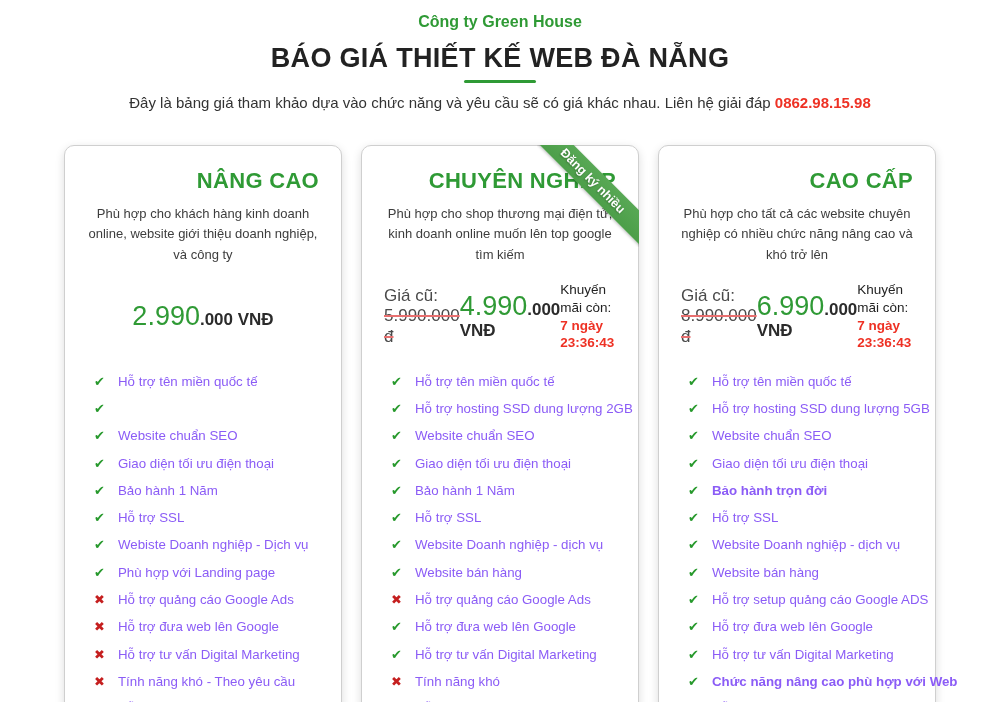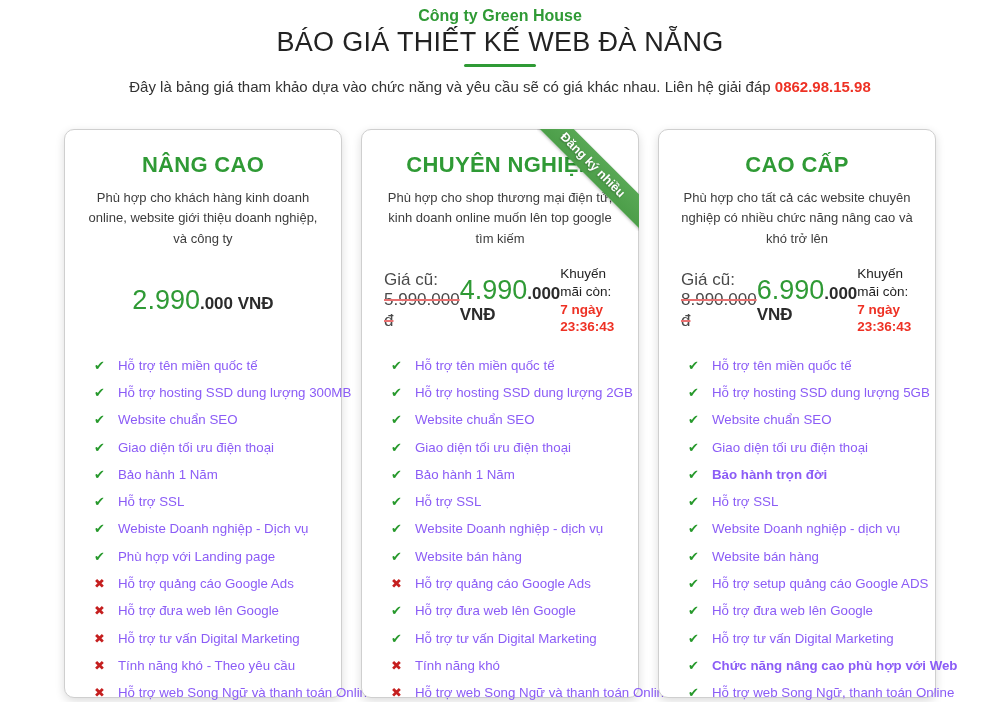--- a/index.html
+++ b/index.html
@@ -10,35 +10,35 @@
     --strike_red:#e87070;
     --ribbon_green:#4c9e49;
   }
   *{box-sizing:border-box;}
   html,body{margin:0;padding:0;}
   body{
     width:1000px;height:702px;background:#ffffff;overflow:hidden;
     font-family:"Liberation Sans","DejaVu Sans",sans-serif;color:#333;
   }
   
-  .page-header{text-align:center;padding-top:6px;}
+  .page-header{text-align:center;padding-top:12px;}
   .company{color:var(--green);font-size:16px;font-weight:700;line-height:1.2;}
-  .page-title{margin:2px 0 0;font-size:27px;font-weight:400;color:#222;letter-spacing:.3px;line-height:1.15;}
+  .page-title{margin:12px 0 0;font-size:27px;font-weight:700;color:#222;letter-spacing:.3px;line-height:1.15;}
   .title-underline{width:72px;height:3px;background:var(--green);margin:6px auto 0;border-radius:2px;}
   .subtitle{margin:11px 0 0;font-size:15px;font-weight:500;color:#333;}
   .phone{color:var(--red);font-weight:700;text-decoration:none;cursor:pointer;}
   
   .cards{display:flex;justify-content:center;gap:19px;margin-top:34px;}
   .card{
     position:relative;width:278px;height:569px;background:#fff;
     border:1px solid #cfcfcf;border-radius:10px;
     box-shadow:0 3px 10px rgba(0,0,0,.14);
     padding:22px 22px 14px;
   }
-  .plan-name{margin:0 0 10px;text-align:center;color:var(--green);font-size:22px;font-weight:800;letter-spacing:.3px;line-height:1.15;}
+  .plan-name{margin:0 0 10px;text-align:right;color:var(--green);font-size:22px;font-weight:800;letter-spacing:.3px;line-height:1.15;}
   .plan-desc{margin:8px auto;max-width:234px;height:66px;text-align:center;font-size:13px;line-height:1.6;color:#3d3d3d;}
   .price-area{height:78px;display:flex;flex-direction:row;align-items:center;justify-content:center;}
   .old-price{font-size:17px;color:#4a4a4a;line-height:1.2;}
   .old-price .strike{text-decoration:line-through;text-decoration-color:var(--strike_red);text-decoration-thickness:2px;}
   .price-line{line-height:1.1;}
   .price-main{color:var(--green);font-size:27px;font-weight:400;text-align:center;}
   .price-suffix{color:#2b2b2b;font-size:17px;font-weight:700;}
   .promo{font-size:13.5px;font-weight:500;color:#232323;line-height:1.3;}
   .promo .time{color:var(--red);font-weight:700;}
   
@@ -79,21 +79,20 @@
       <div class="price-line"><span class="price-main">2.990</span><span class="price-suffix">.000 VNĐ</span></div>
     </div>
     <ul class="features">
 
     <li class="feature">
           <span class="fi ok">✔</span>
           <span class="ft">Hỗ trợ tên miền quốc tế</span>
         </li>
         <li class="feature">
           <span class="fi ok">✔</span>
-          <span class="ft">Hỗ trợ hosting SSD dung lượng 300MB</span>
         </li>
         <li class="feature">
           <span class="fi ok">✔</span>
           <span class="ft">Website chuẩn SEO</span>
         </li>
         <li class="feature">
           <span class="fi ok">✔</span>
           <span class="ft">Giao diện tối ưu điện thoại</span>
         </li>
         <li class="feature">

